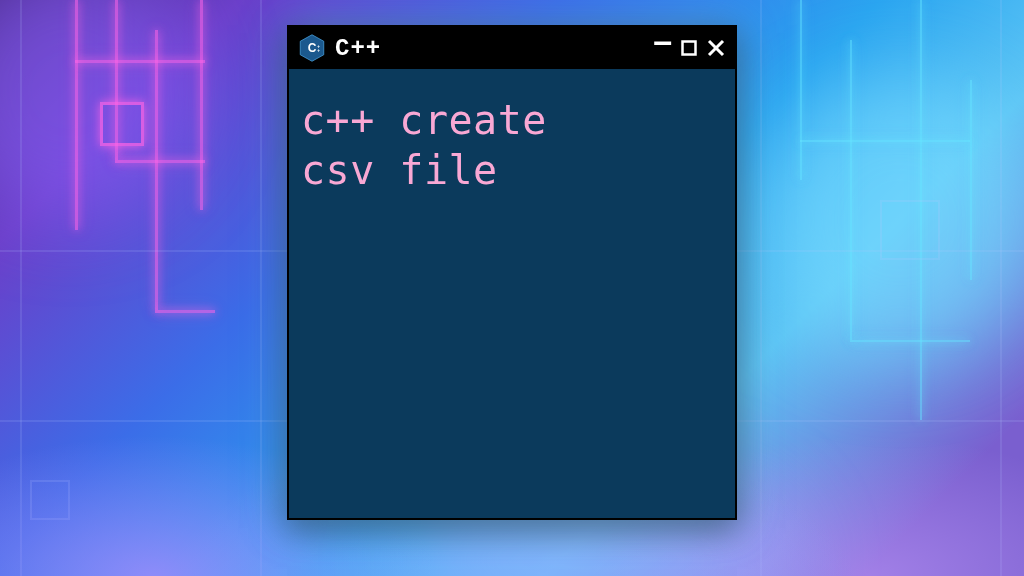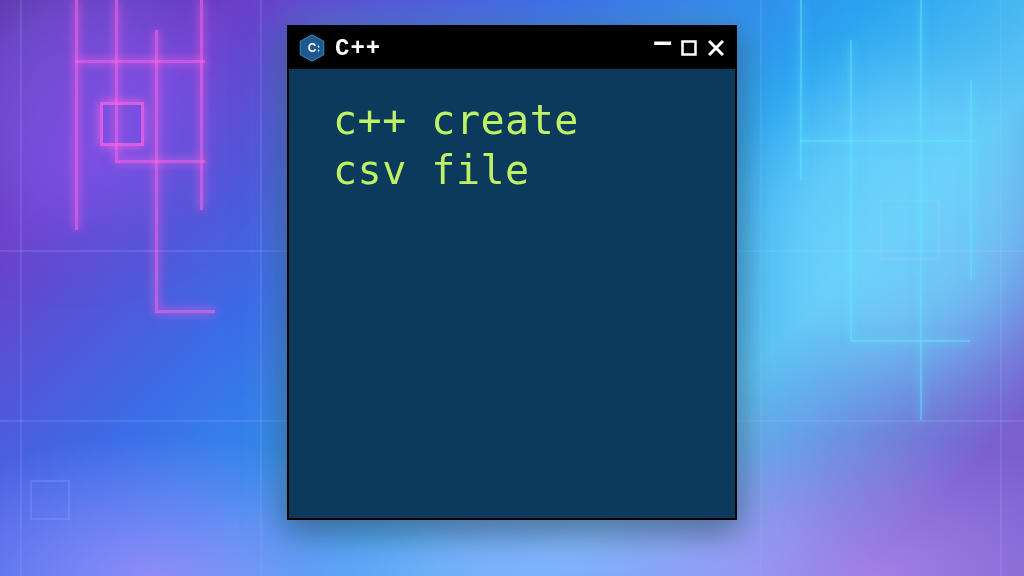--- a/index.html
+++ b/index.html
@@ -105,22 +105,22 @@
       display: inline-flex;
       align-items: center;
       justify-content: center;
     }
     .win-btn.minimize { font-size: 28px; font-weight: bold; position: relative; top: -6px; }
     .win-btn.maximize svg { width: 16px; height: 16px; }
     .win-btn.close svg { width: 18px; height: 18px; }
     
     .terminal-body {
       flex: 1;
-      padding: 26px 44px;
-      color: #bef264;
+      padding: 26px 12px;
+      color: #f9a8d4;
       font-family: "Consolas", "DejaVu Sans Mono", "Courier New", monospace;
       font-size: 40px;
       line-height: 1.25;
       letter-spacing: 0.5px;
       white-space: pre-wrap;
       word-wrap: break-word;
     }
   </style>
 </head>
 <body>

